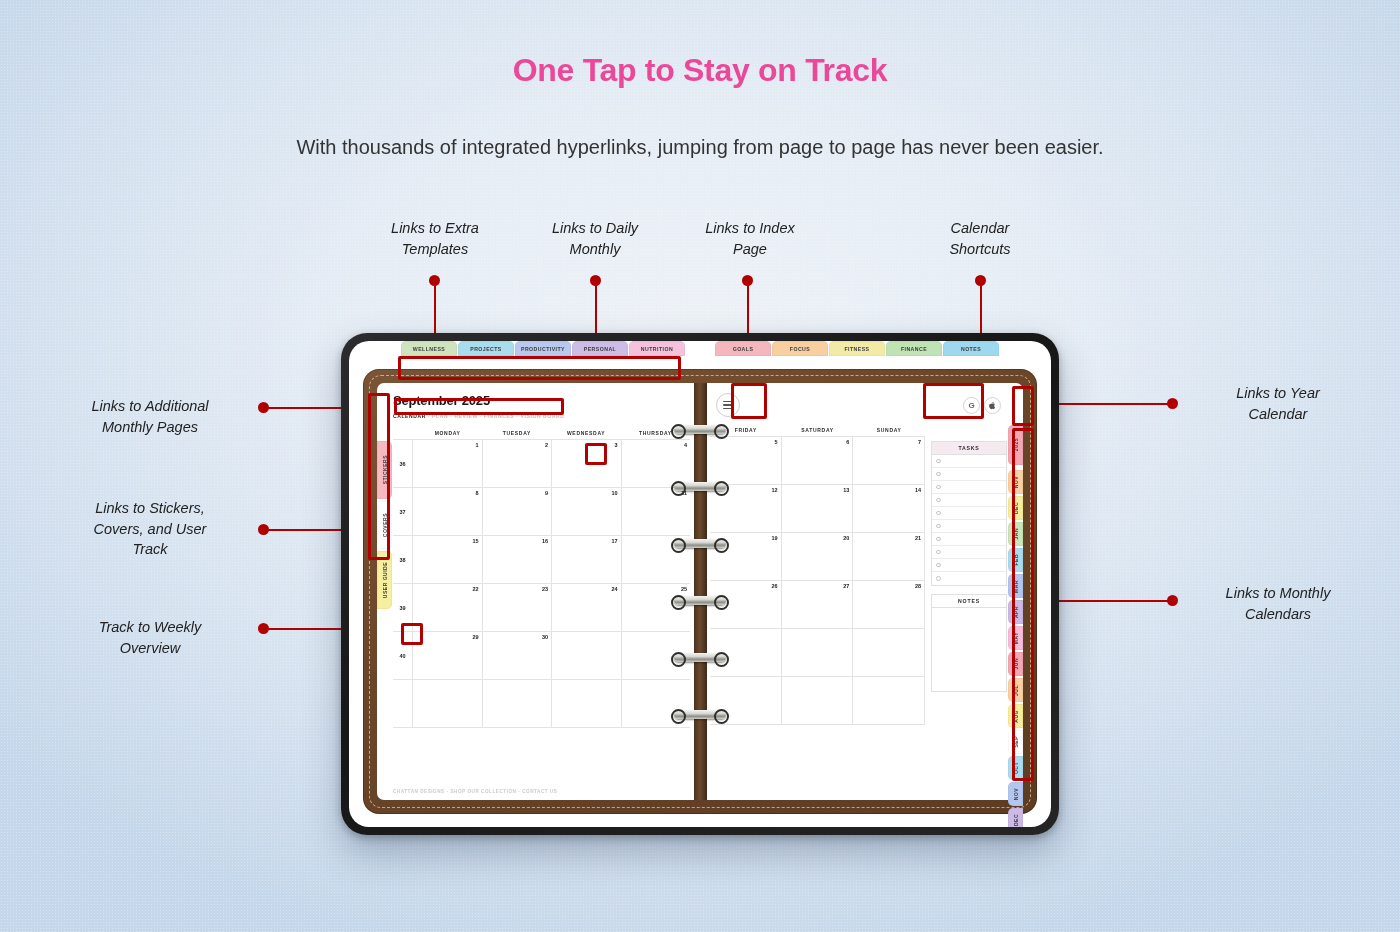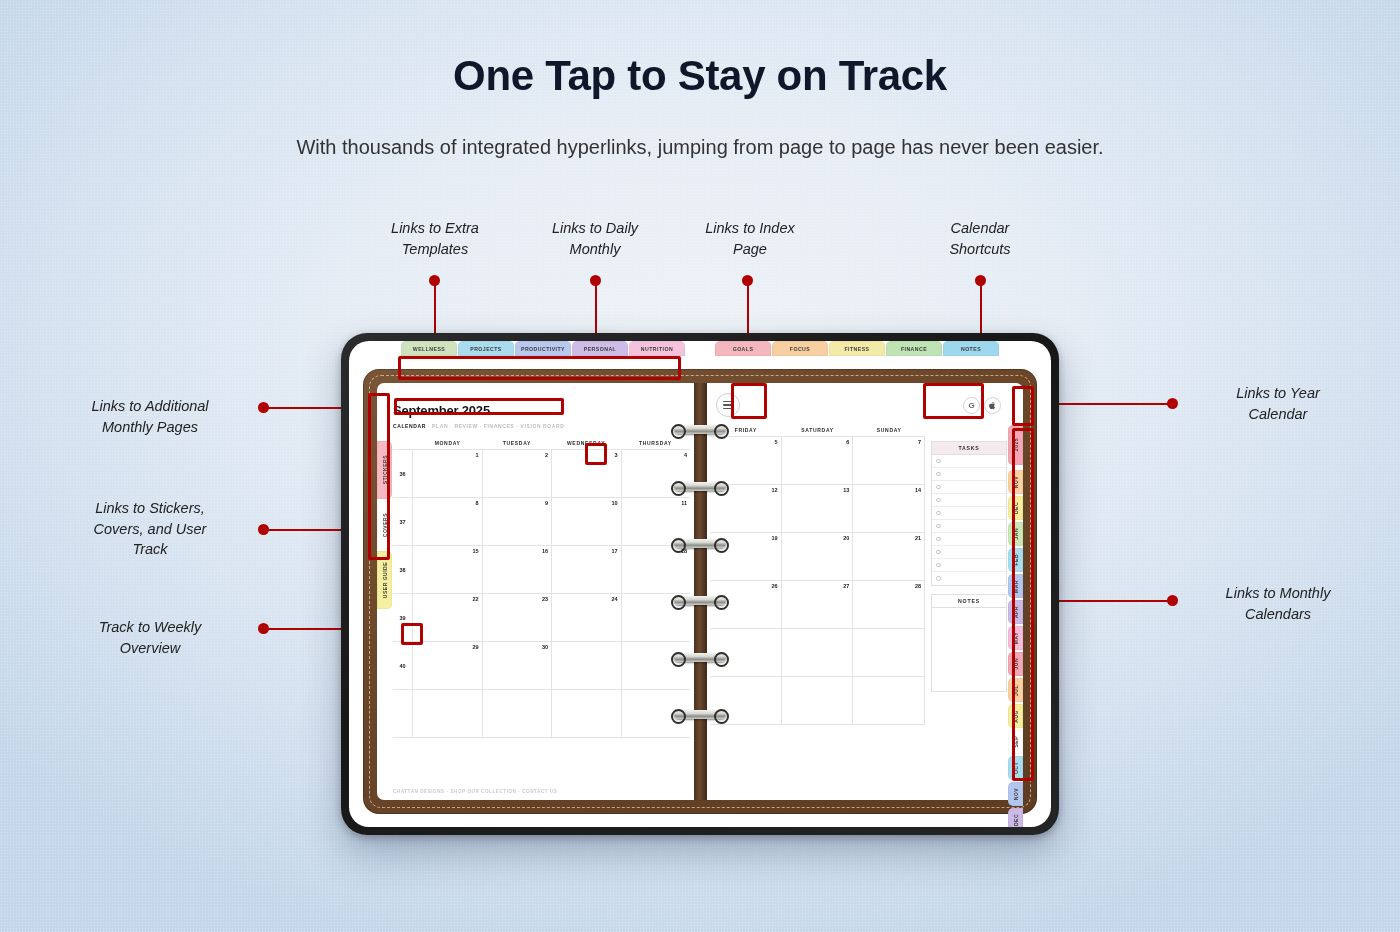--- a/index.html
+++ b/index.html
@@ -20,21 +20,21 @@
     background-image:
       radial-gradient(rgba(255,255,255,.55) .6px, transparent .7px),
       radial-gradient(rgba(120,150,180,.30) .6px, transparent .7px);
     background-size: 3px 3px, 4px 4px;
     background-position: 0 0, 2px 1px;
   }
 
   
   .title{
     position:absolute; left:0; right:0; top:52px; text-align:center;
-    font-size:42px; font-weight:bold; color:#0f172a; letter-spacing:-.3px;
+    font-size:32px; font-weight:bold; color:#ec4899; letter-spacing:-.3px;
   }
   .subtitle{
     position:absolute; left:0; right:0; top:136px; text-align:center;
     font-size:20px; color:#333; font-weight:400;
   }
 
   
   .ann { position:absolute; font-size:14.5px; line-height:1.42; color:#222; text-align:center; white-space:pre-line;font-style:italic; }
   .dot { position:absolute; width:11px; height:11px; border-radius:50%; background:#b00000; }
   .lead{ position:absolute; background:#b00000; }
@@ -63,21 +63,21 @@
   .binder:after{
     content:""; position:absolute; left:6px; top:6px; right:6px; bottom:6px;
     border:1.5px dashed rgba(255,228,190,.62); border-radius:12px; pointer-events:none;
   }
   .paper{
     position:absolute; left:14px; top:14px; right:14px; bottom:14px;
     background:#fff; border-radius:7px;
     display:flex;
   }
   .page{ position:relative; flex:1 1 0; overflow:hidden; }
-  .page.left{ padding:20px 10px 6px 16px; }
+  .page.left{ padding:10px 10px 6px 16px; }
   .page.right{ padding:10px 16px 6px 10px; }
 
   
   .spine{
     position:absolute; left:50%; top:0; bottom:0; width:13px; margin-left:-6.5px;
     background:linear-gradient(90deg,#4a3220,#6b4a2f 45%,#3f2a19);
     z-index:6;
   }
   .ring{
     position:absolute; left:50%; width:52px; height:9px; margin-left:-26px;

